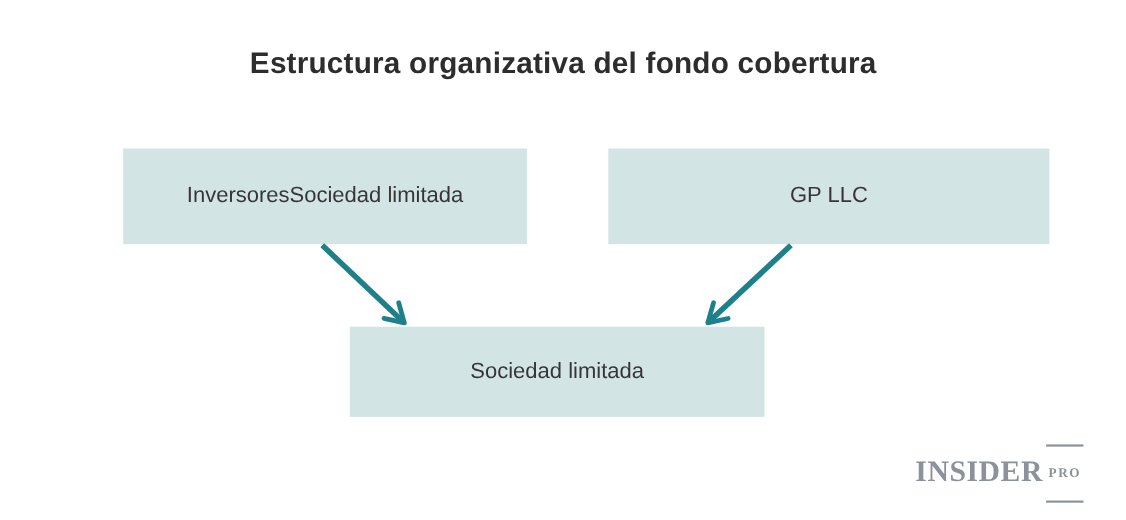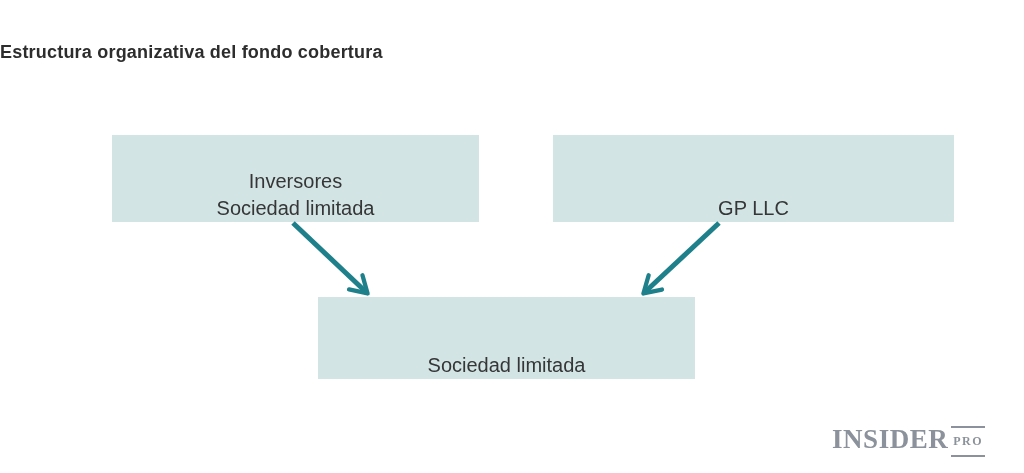--- a/index.html
+++ b/index.html
@@ -9,33 +9,33 @@
     height: 473px;
     background: var(--background, #ffffff);
     font-family: "Liberation Sans", sans-serif;
     overflow: hidden;
   }
   .title {
     position: absolute;
     top: 42px;
     left: 0;
     width: 100%;
-    text-align: left;
-    font-size: 18px;
+    text-align: center;
+    font-size: 27px;
     font-weight: 700;
     color: var(--title-text, #2d2d2d);
     letter-spacing: 0.2px;
   }
   .node {
     position: absolute;
     background: var(--box-fill, #d3e4e5);
     display: flex;
-    flex-direction: column;
+    flex-direction: row;
     align-items: center;
-    justify-content: flex-end;
+    justify-content: center;
     font-size: 20px;
     line-height: 27px;
     color: var(--box-text, #363636);
     text-align: center;
   }
   .node--inversores { left: 112px; top: 135px; width: 367px; height: 87px; }
   .node--gp        { left: 553px; top: 135px; width: 401px; height: 87px; }
   .node--fondo     { left: 318px; top: 297px; width: 377px; height: 82px; }
   svg.arrows {
     position: absolute;
@@ -66,21 +66,21 @@
   .logo-main {
     font-size: 27px;
     letter-spacing: 0.5px;
   }
   .logo-sub {
     display: inline-block;
     font-size: 12px;
     letter-spacing: 1.5px;
     border-top: 2px solid currentColor;
     border-bottom: 2px solid currentColor;
-    padding: 7px 2px;
+    padding: 18px 2px;
     margin-left: 3px;
     line-height: 1.1;
     position: relative;
     top: -3px;
   }
 </style>
 </head>
 <body>
 
 <div class="canvas">

